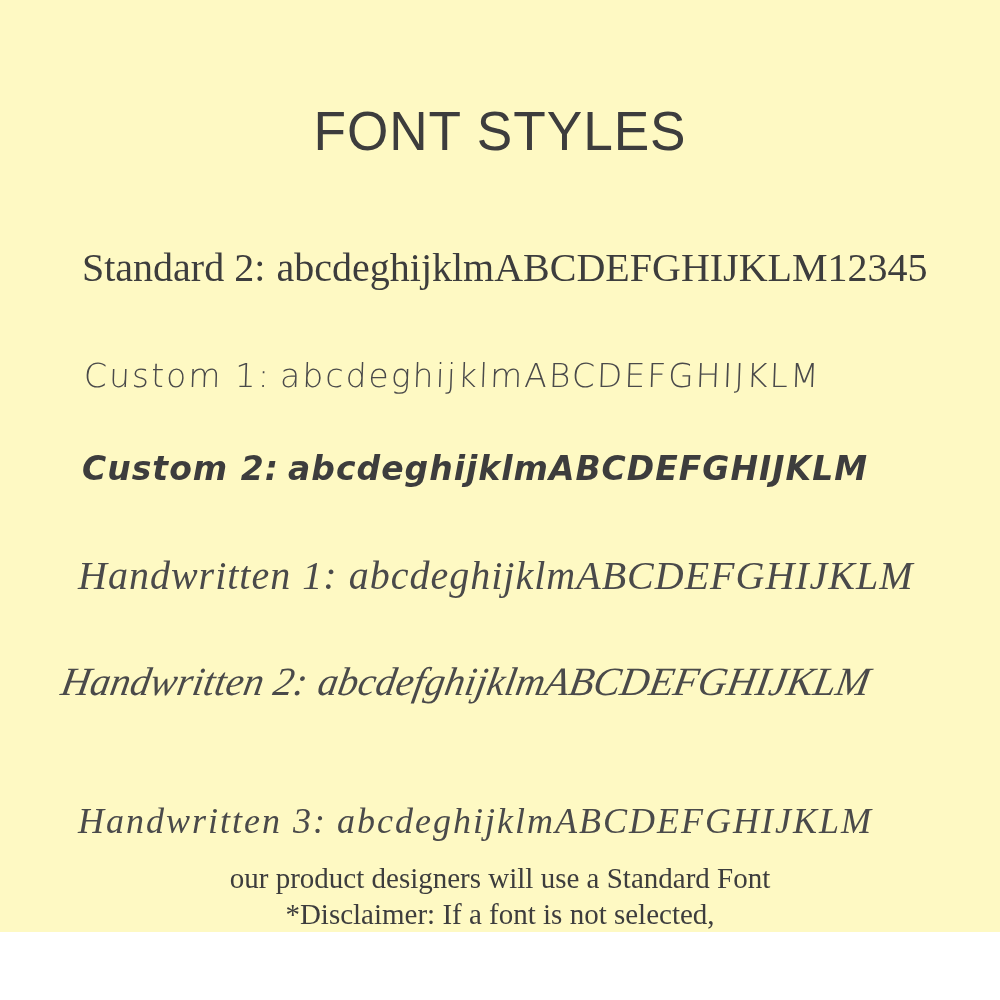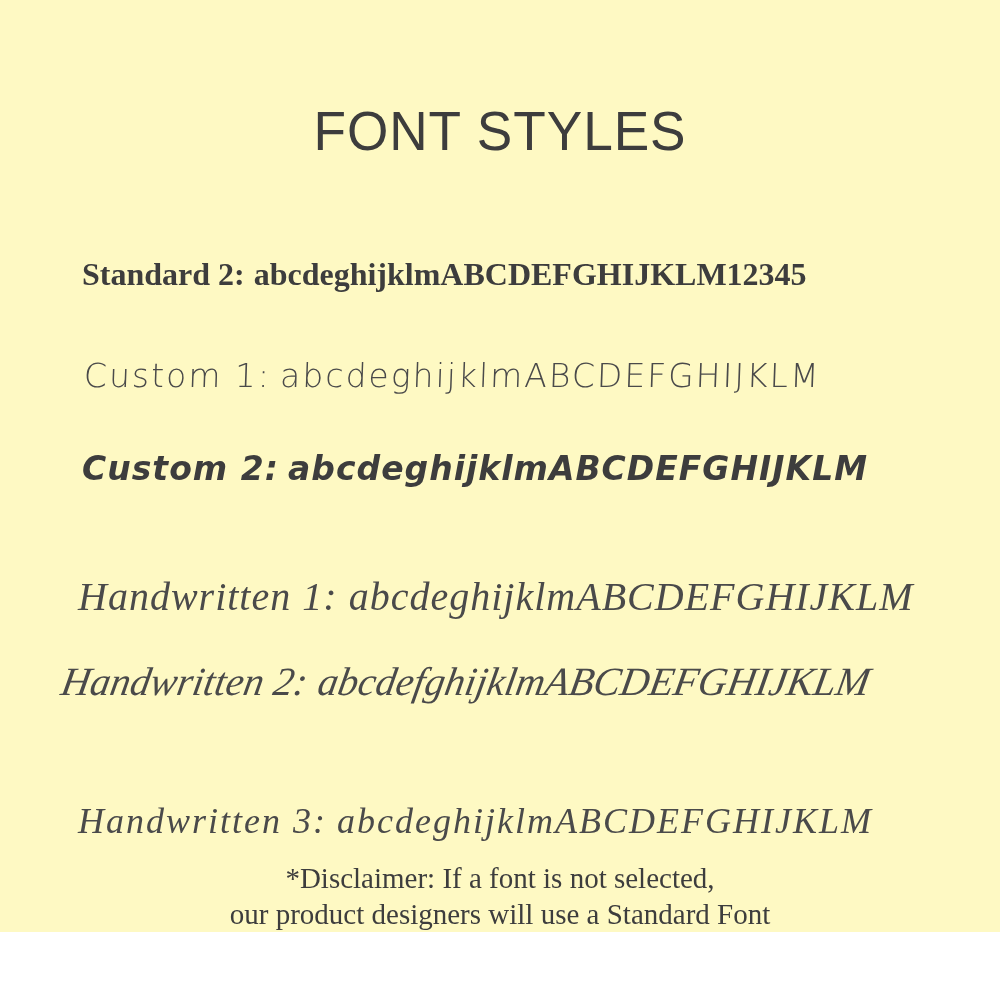--- a/index.html
+++ b/index.html
@@ -26,23 +26,23 @@
   }
 
   
   .standard-1{
     top:160px;left:82px;
     font-family:"Liberation Sans",sans-serif;
     font-size:36px;font-weight:400;
   }
   
   .standard-2{
-    top:256px;left:82px;
+    top:244px;left:82px;
     font-family:"Liberation Serif",serif;
-    font-size:32px;font-weight:700;
+    font-size:40px;font-weight:400;
   }
   
   .custom-1{
     top:356px;left:84px;
     font-family:"DejaVu Sans",cursive,sans-serif;
     font-size:33px;font-weight:300;
     letter-spacing:2px;
     color:#4a4a4a;
     transform:skewX(-2deg);
     transform-origin:left center;
@@ -54,21 +54,20 @@
     font-size:33px;font-weight:700;font-style:italic;
     letter-spacing:1px;
   }
   
   .handwritten-1{
     top:552px;left:78px;
     font-family:"Liberation Serif",cursive,serif;
     font-size:40px;font-weight:300;font-style:italic;
     letter-spacing:1px;
     color:#4a4a4a;
-    margin-top:21px;
   }
   
   .handwritten-2{
     top:658px;left:62px;
     font-family:"Liberation Serif",cursive,serif;
     font-size:40px;font-weight:300;font-style:italic;
     color:#4a4a4a;
     transform:skewX(-10deg);
     transform-origin:left center;
   }
@@ -117,17 +116,17 @@
 
   <div class="row handwritten-2">
     <span class="label">Handwritten 2:</span><span class="sample">abcdefghijklmABCDEFGHIJKLM</span>
   </div>
 
   <div class="row handwritten-3">
     <span class="label">Handwritten 3:</span><span class="sample">abcdeghijklmABCDEFGHIJKLM</span>
   </div>
 
   <div class="disclaimer">
+    <div>our product designers will use a Standard Font</div>
     <div>*Disclaimer: If a font is not selected,</div>
-    <div>our product designers will use a Standard Font</div>
   </div>
 
 </div>
 
 </body></html>

